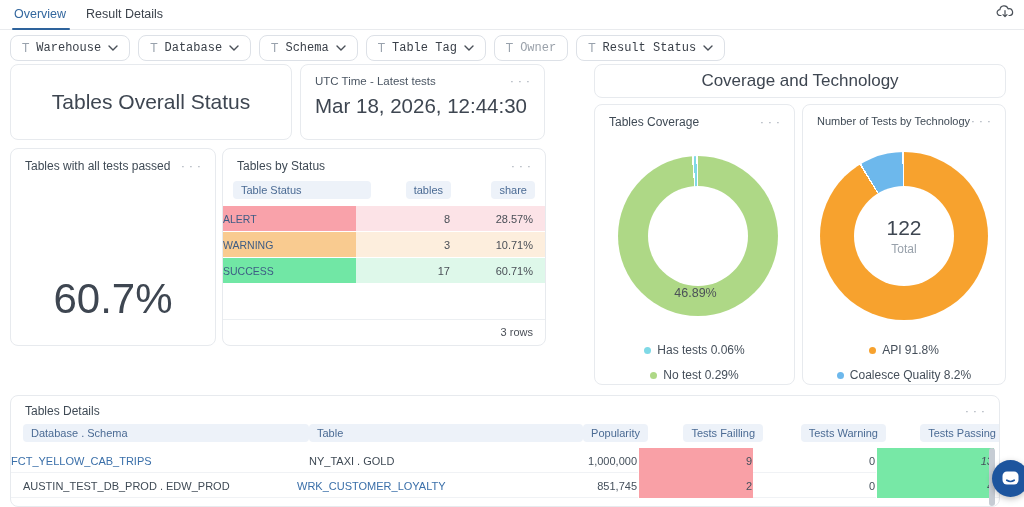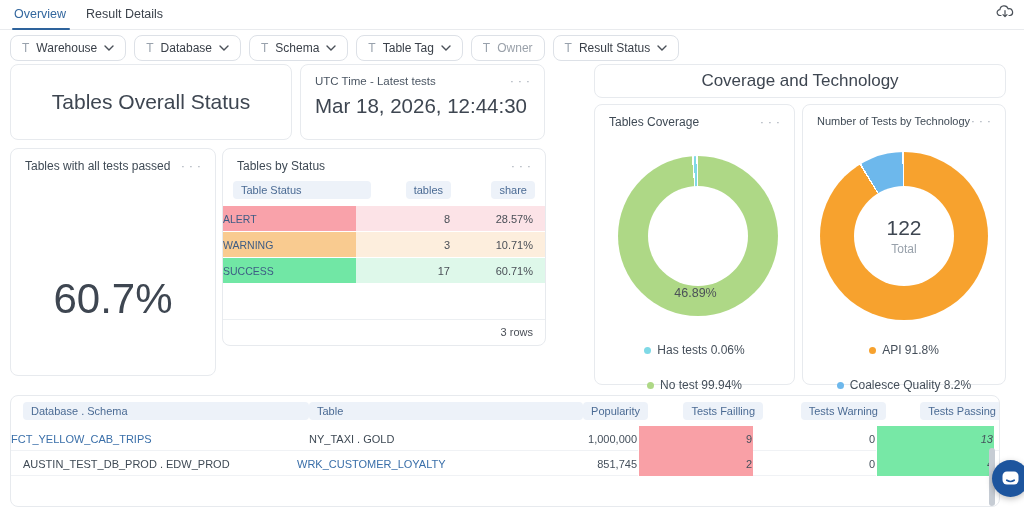--- a/index.html
+++ b/index.html
@@ -13,21 +13,21 @@
   .tab-overview { left:14px; color:#33679e; }
   .tab-underline { position:absolute; left:12px; top:28px; width:58px; height:2px; background:#2e639c; border-radius:2px; }
   .tab-results { left:86px; color:#3c434c; }
   .dl-icon { position:absolute; right:10px; top:4px; width:18px; height:16px; cursor:pointer; }
 
   
   .filterbar { position:absolute; left:10px; top:35px; display:flex; gap:8px; }
   .chip { display:flex; align-items:center; gap:7px; height:26px; padding:0 11px;
     border:1px solid #dde1e7; border-radius:8px; background:#fff; cursor:pointer; }
   .chip .t { font-size:12px; color:#98a1ac; }
-  .chip .lbl { font-size:12px; color:#3a4049; }
+  .chip .lbl { font-size:12px; color:#3a4049;font-family:Liberation Mono, monospace; }
   .chip .lbl.placeholder { color:#9aa1aa; }
 
   
   .card { position:absolute; background:#fff; border:1px solid #e7eaee; border-radius:8px; }
   .card-title { font-size:12px; color:#3f4a55; }
   .dots { color:#a7aeb8; font-size:13px; cursor:pointer; line-height:10px; }
   .dots::after { content:"\00B7\00A0\00B7\00A0\00B7"; letter-spacing:0; }
   .title-row { display:flex; justify-content:space-between; align-items:center; padding:10px 14px 0 14px; }
 
   
@@ -35,21 +35,21 @@
     border-radius:4px; padding:3px 8px; white-space:nowrap; }
 
   
   .c-overall { left:10px; top:64px; width:282px; height:76px; display:flex; align-items:center; justify-content:center; }
   .c-overall .big-title { font-size:21px; color:#3e4651; }
 
   .c-utc { left:300px; top:64px; width:245px; height:76px; }
   .c-utc .value { font-size:20.5px; color:#3e4651; padding:7px 14px 0 14px; }
   .c-utc .card-title { font-size:11.5px; color:#4b5663; }
 
-  .c-passed { left:10px; top:148px; width:206px; height:228px; }
+  .c-passed { left:10px; top:148px; width:206px; height:198px; }
   .c-passed .value { position:absolute; left:0; top:84px; width:100%; text-align:center; font-size:42px; color:#3e4651;margin-top:42px; }
 
   .c-bystatus { left:222px; top:148px; width:324px; height:198px; display:flex; flex-direction:column; overflow:hidden; }
   .bs-head { display:grid; grid-template-columns:1fr 80px 84px; align-items:center; padding:8px 10px 7px 10px; }
   .bs-head .pill:nth-child(2), .bs-head .pill:nth-child(3) { justify-self:end; }
   .bs-row { display:grid; grid-template-columns:133px 106px 1fr; height:25px; margin-bottom:1px; }
   .bs-cell { display:flex; align-items:center; font-size:11px; }
   .bs-status { color:#3e5c85; font-size:10.5px; }
   .bs-num { justify-content:flex-end; padding-right:12px; color:#4a4f57; }
   .bs-spacer { flex:1; }
@@ -65,21 +65,21 @@
   .donut { position:absolute; border-radius:50%; }
   .donut-hole { position:absolute; background:#fff; border-radius:50%; display:flex; flex-direction:column; align-items:center; justify-content:center; }
   .cov-donut { left:23px; top:51px; width:160px; height:160px; }
   .cov-hole { left:53px; top:81px; width:100px; height:100px; }
   .cov-label { position:absolute; left:0; top:181px; width:201px; text-align:center; font-size:12.5px; color:#4c5158; }
   .tech-donut { left:17px; top:47px; width:168px; height:168px; }
   .tech-hole { left:51px; top:81px; width:100px; height:100px; }
   .tech-total { font-size:21px; color:#3e4651; }
   .tech-sub { font-size:12px; color:#98a1ab; margin-top:2px; }
 
-  .legend { position:absolute; left:0; width:100%; display:flex; flex-direction:column; align-items:center; gap:21px; }
+  .legend { position:absolute; left:0; width:100%; display:flex; flex-direction:column; align-items:center; gap:11px; }
   .cov-legend { top:238px; } .tech-legend { top:238px; }
   .leg-item { display:flex; align-items:center; gap:6px; font-size:12px; color:#454f5a; }
   .dot { width:7px; height:7px; border-radius:50%; }
 
   
   .c-details { left:10px; top:395px; width:990px; height:112px; overflow:hidden; }
   .td-grid { display:grid; grid-template-columns:286px 274px 67px 115px 123px 118px; align-items:center; }
   .td-head { padding:6px 0 6px 12px; }
   .td-head .pill.num { justify-self:end; margin-right:2px; }
   .td-row { height:25px; border-bottom:1px solid #f0f2f5; padding-left:0; }
@@ -216,21 +216,21 @@
     <div class="donut cov-donut" id="donut-coverage" style="background: conic-gradient(rgb(174, 216, 134) 0deg, rgb(174, 216, 134) 355.6deg, rgb(255, 255, 255) 355.6deg, rgb(255, 255, 255) 356.8deg, rgb(127, 217, 230) 356.8deg, rgb(127, 217, 230) 358.8deg, rgb(255, 255, 255) 358.8deg, rgb(255, 255, 255) 360deg);"></div>
     <div class="donut-hole cov-hole"></div>
     <div class="cov-label">46.89%</div>
     <div class="legend cov-legend">
       <div class="leg-item">
         <span class="dot" style="background: rgb(127, 217, 230);"></span>
         <span>Has tests 0.06%</span>
       </div>
       <div class="leg-item">
         <span class="dot" style="background: rgb(174, 216, 134);"></span>
-        <span>No test 99.94%</span>
+        <span>No test 0.29%</span>
       </div>
     </div>
   </div>
 
   <div class="card c-tech">
     <div class="title-row">
       <span class="card-title">Number of Tests by Technology</span>
       <span class="dots"></span>
     </div>
     <div class="donut tech-donut" id="donut-tech" style="background: conic-gradient(rgb(247, 162, 46) 0deg, rgb(247, 162, 46) 328.08deg, rgb(255, 255, 255) 328.08deg, rgb(255, 255, 255) 329.28deg, rgb(109, 184, 236) 329.28deg, rgb(109, 184, 236) 358.8deg, rgb(255, 255, 255) 358.8deg, rgb(255, 255, 255) 360deg);"></div>
@@ -244,20 +244,24 @@
         <span>API 91.8%</span>
       </div>
       <div class="leg-item">
         <span class="dot" style="background: rgb(109, 184, 236);"></span>
         <span>Coalesce Quality 8.2%</span>
       </div>
     </div>
   </div>
 
   <div class="card c-details">
+    <div class="title-row" style="padding-top:8px;">
+      <span class="card-title">Tables Details</span>
+      <span class="dots"></span>
+    </div>
     <div class="td-grid td-head">
       <span class="pill">Database . Schema</span>
       <span class="pill">Table</span>
       <span class="pill num">Popularity</span>
       <span class="pill num">Tests Failling</span>
       <span class="pill num">Tests Warning</span>
       <span class="pill num">Tests Passing</span>
     </div>
     <div class="td-grid td-row">
       <div class="td-cell td-link">FCT_YELLOW_CAB_TRIPS</div>

